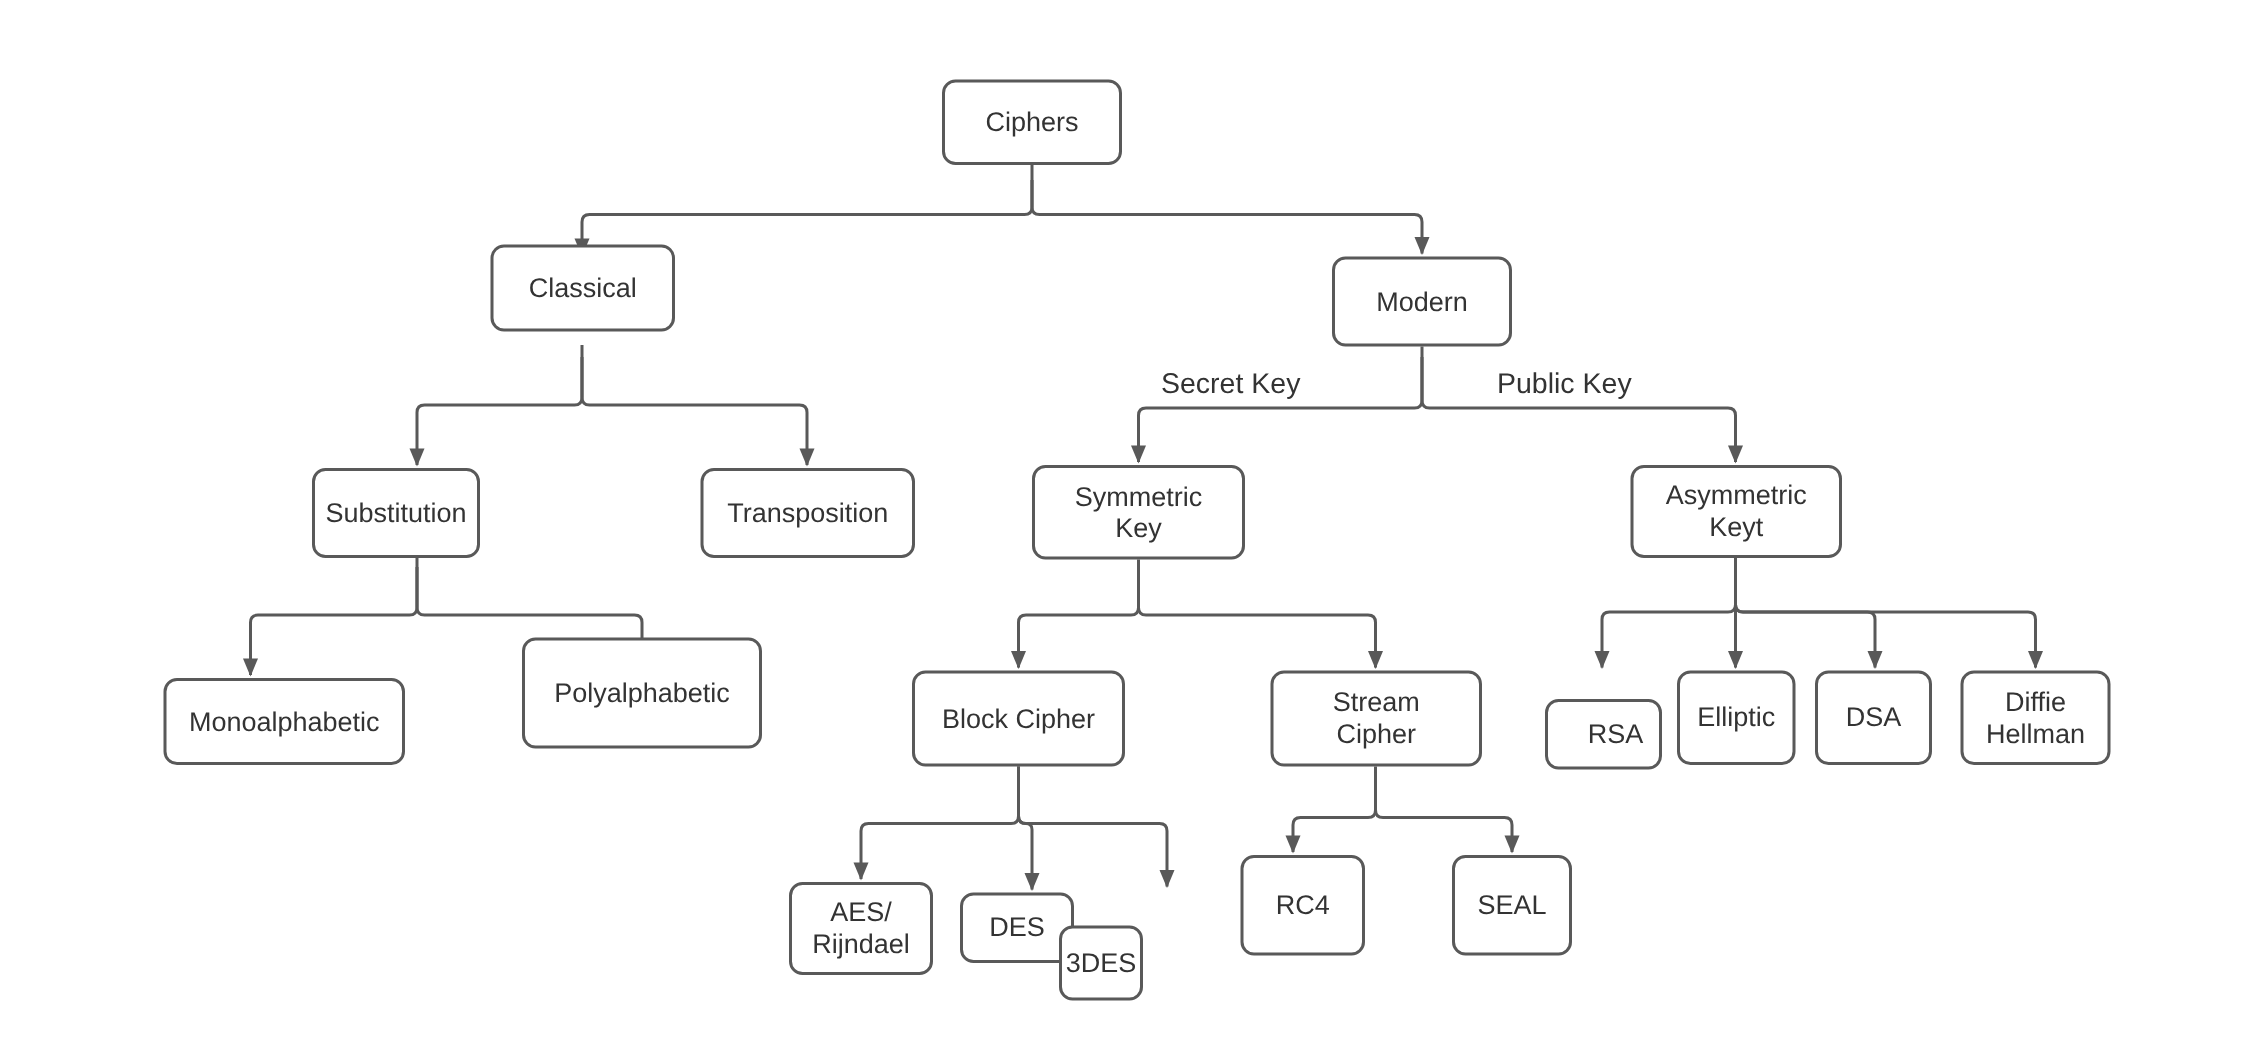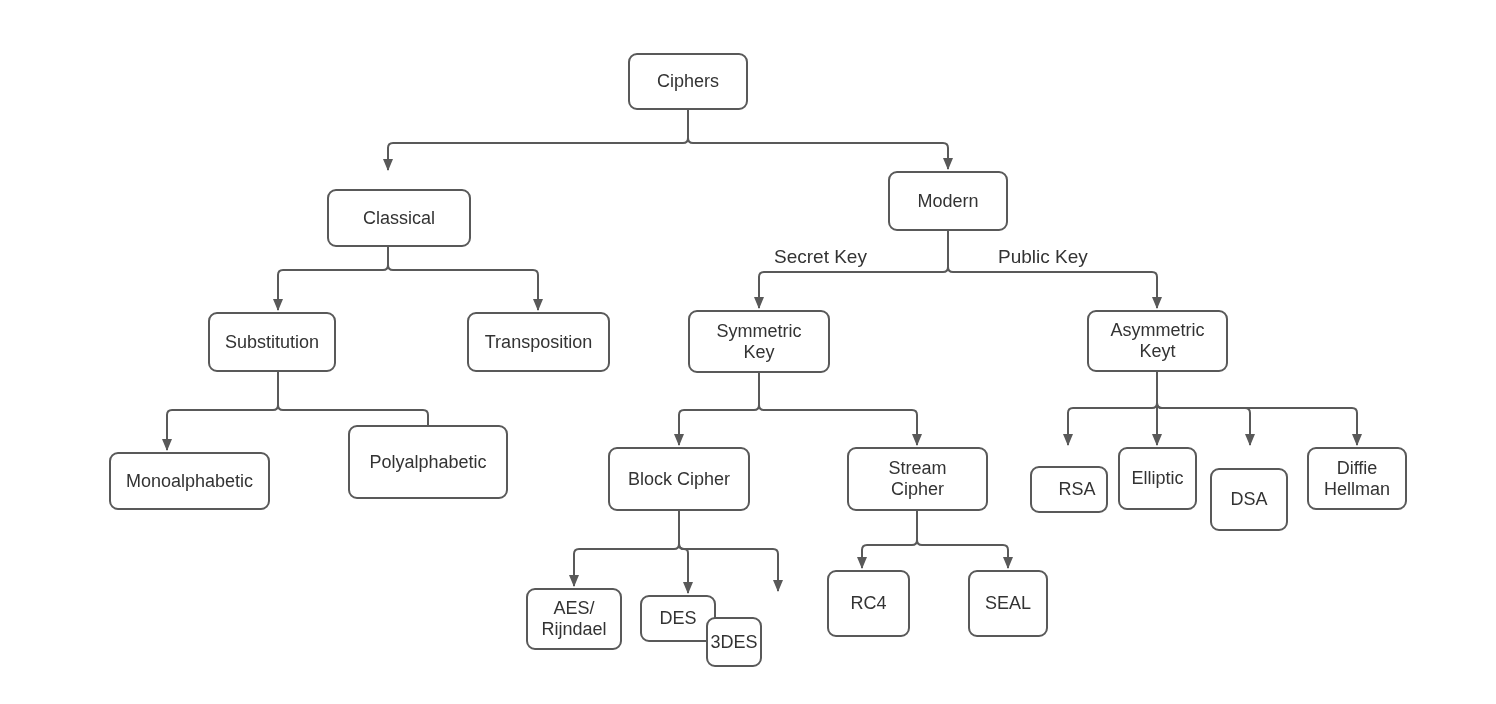--- a/index.html
+++ b/index.html
@@ -77,36 +77,36 @@
     <path class="edge" marker-end="url(#arrow)" d="M679,515 V544 Q679,549 684,549 H773 Q778,549 778,554 V591"></path>
     <path class="edge" marker-end="url(#arrow)" d="M917,511 V540 Q917,545 912,545 H867 Q862,545 862,550 V568"></path>
     <path class="edge" marker-end="url(#arrow)" d="M917,515 V540 Q917,545 922,545 H1003 Q1008,545 1008,550 V568"></path>
     <path class="edge" marker-end="url(#arrow)" d="M1157,372 V403 Q1157,408 1152,408 H1073 Q1068,408 1068,413 V445"></path>
     <path class="edge" marker-end="url(#arrow)" d="M1157,372 V445"></path>
     <path class="edge" marker-end="url(#arrow)" d="M1157,376 V403 Q1157,408 1162,408 H1245 Q1250,408 1250,413 V445"></path>
     <path class="edge" marker-end="url(#arrow)" d="M1157,376 V403 Q1157,408 1162,408 H1352 Q1357,408 1357,413 V445"></path>
   </svg>
 
   <div class="node" style="left:628px; top:53px;  width:120px; height:57px;">Ciphers</div>
-  <div class="node" style="left:327px; top:189px; width:144px; height:58px;">Classical</div>
+  <div class="node" style="left:327px; top:163px; width:123px; height:58px;">Classical</div>
   <div class="node" style="left:888px; top:171px; width:120px; height:60px;">Modern</div>
-  <div class="node" style="left:208px; top:312px; width:128px; height:60px;">Substitution</div>
+  <div class="node" style="left:208px; top:312px; width:112px; height:60px;">Substitution</div>
   <div class="node" style="left:467px; top:312px; width:143px; height:60px;text-align:center;">Transposition</div>
   <div class="node" style="left:688px; top:310px; width:142px; height:63px;">Symmetric
 Key</div>
   <div class="node" style="left:1087px; top:310px; width:141px; height:62px;">Asymmetric
 Keyt</div>
   <div class="node" style="left:87px;  top:452px; width:161px; height:58px;margin-left:22px;">Monoalphabetic</div>
   <div class="node" style="left:348px; top:425px; width:160px; height:74px;">Polyalphabetic</div>
   <div class="node" style="left:608px; top:447px; width:142px; height:64px;">Block Cipher</div>
   <div class="node" style="left:847px; top:447px; width:141px; height:64px;">Stream
 Cipher</div>
   <div class="node" style="left:1030px; top:466px; width:78px; height:47px;padding-left:16px;">RSA</div>
   <div class="node" style="left:1118px; top:447px; width:79px; height:63px;">Elliptic</div>
-  <div class="node" style="left:1210px; top:468px; width:78px; height:63px;">DSA</div>
+  <div class="node" style="left:1210px; top:447px; width:78px; height:63px;">DSA</div>
   <div class="node" style="left:1307px; top:447px; width:100px; height:63px;">Diffie
 Hellman</div>
   <div class="node" style="left:526px; top:588px; width:96px; height:62px;">AES/
 Rijndael</div>
   <div class="node" style="left:640px; top:595px; width:76px; height:47px;text-align:right;">DES</div>
   <div class="node" style="left:706px; top:593px; width:56px; height:50px;margin-top:24px;">3DES</div>
   <div class="node" style="left:827px; top:570px; width:83px; height:67px;">RC4</div>
   <div class="node" style="left:968px; top:570px; width:80px; height:67px;">SEAL</div>
 
   <span class="edge-label" style="left:772px; top:247px;">Secret Key</span>

